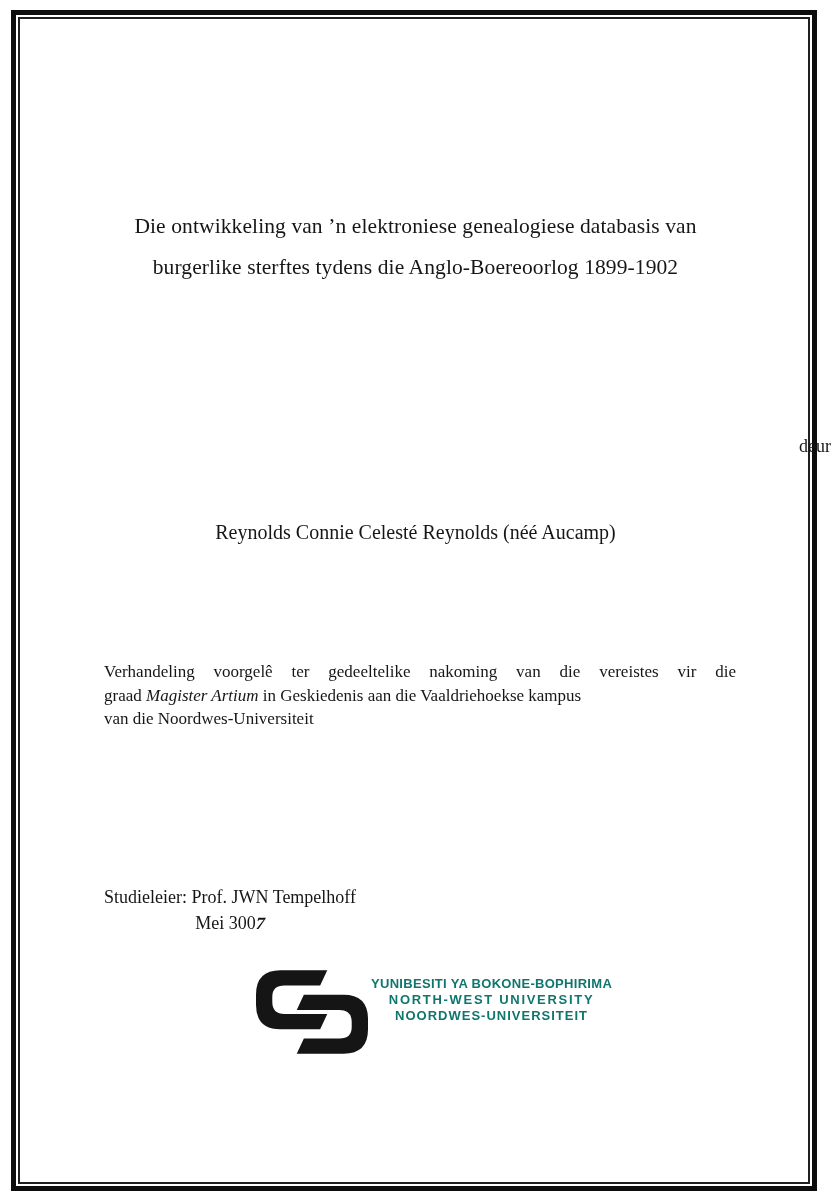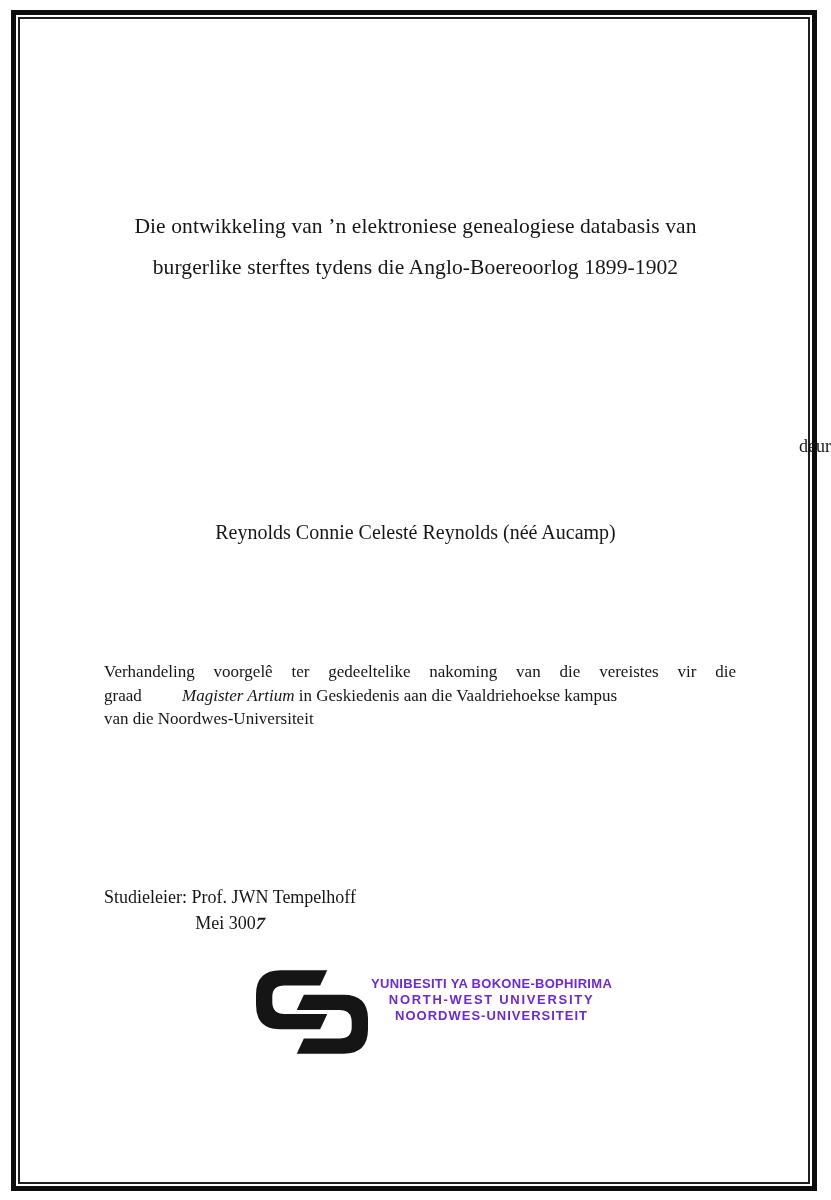--- a/index.html
+++ b/index.html
@@ -58,21 +58,21 @@
     top: 660px;
     left: 104px;
     width: 632px;
     font-size: 17px;
     line-height: 23.5px;
   }
   .justified-line {
     text-align: justify;
     text-align-last: justify;
   }
-  .italic { font-style: italic; margin-left: 36px; }
+  .italic { font-style: italic; }
   .supervisor-block {
     position: absolute;
     top: 884px;
     left: 104px;
     font-size: 18px;
     line-height: 26px;
     text-align: center;
   }
   .odd-seven {
     display: inline-block;
@@ -91,21 +91,21 @@
     height: 84px;
     flex: 0 0 auto;
   }
   .logo-text {
     margin-top: 6px;
     margin-left: 3px;
     font-family: "Liberation Sans", "DejaVu Sans", sans-serif;
     font-size: 13px;
     font-weight: 700;
     line-height: 16px;
-    color: #6d28d9;
+    color: #0f766e;
     text-align: center;
     white-space: nowrap;
   }
   .logo-text .l1 { letter-spacing: 0.3px; }
   .logo-text .l2 { letter-spacing: 1.7px; text-align: center; }
   .logo-text .l3 { letter-spacing: 1.0px; }
 </style>
 </head>
 <body>
 

